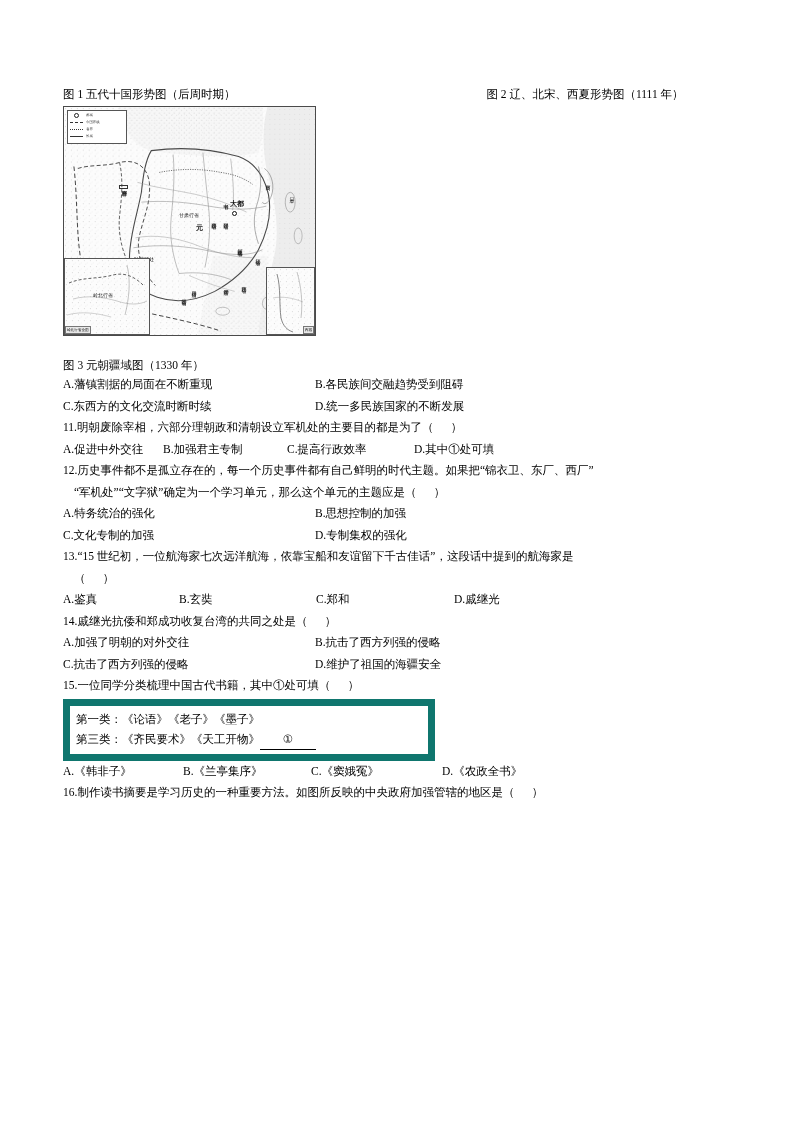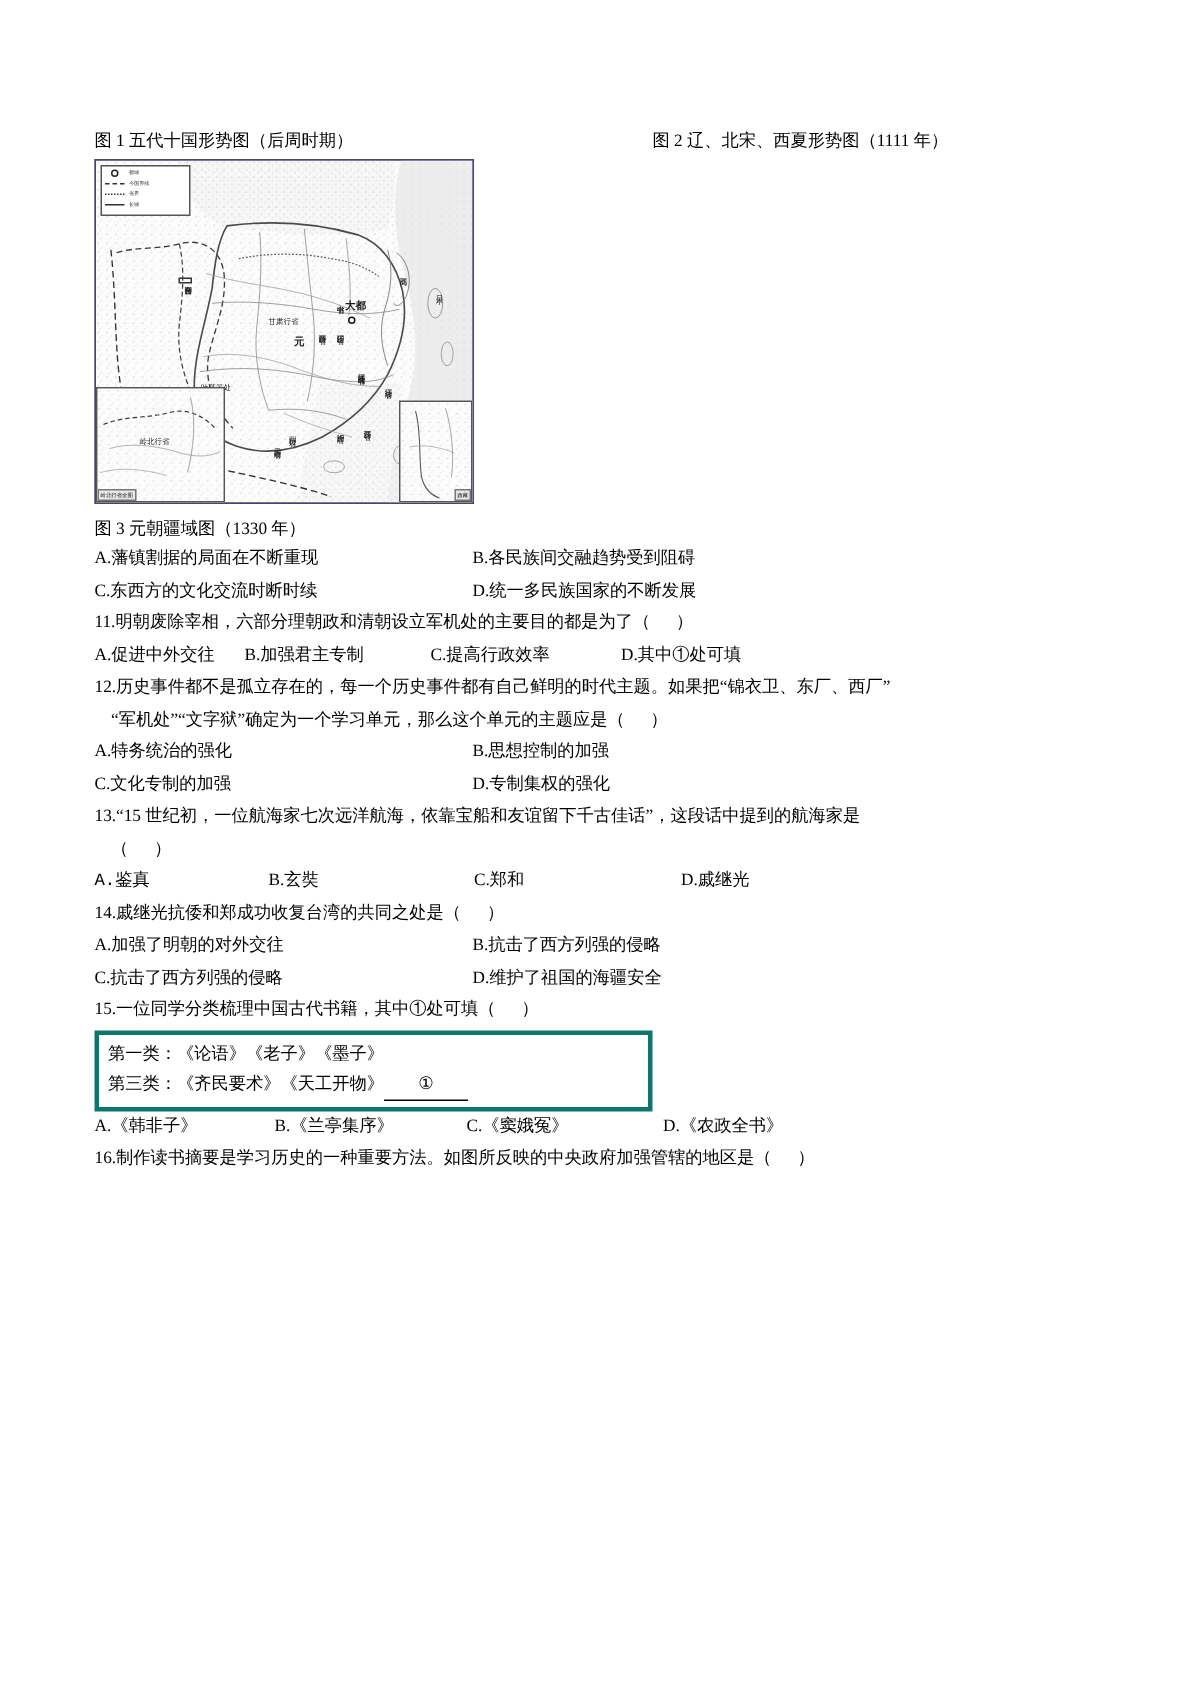--- a/index.html
+++ b/index.html
@@ -29,21 +29,21 @@
   }
 
   
   .caption-row {
     display: flex;
     font-size: 11.5px;
     line-height: 16px;
     height: 16px;
   }
   .caption-row .cap-left { width: 372px; }
-  .caption-row .cap-right { flex: 1; }
+  .caption-row .cap-right { flex: 1; text-align: center; }
 
   
   .map-wrap {
     margin-top: 4px;
     width: 253px;
     height: 230px;
     position: relative;
   }
   .map-frame {
     position: absolute;
@@ -126,54 +126,54 @@
   .cap-dot {
     position: absolute;
     width: 3px; height: 3px;
     border: 0.8px solid #111;
     border-radius: 50%;
     background: #fff;
   }
 
   
   .fig3-cap {
-    margin-top: 8px;
+    margin-top: 20px;
     font-size: 11.5px;
     line-height: 18px;
   }
   .qline {
     font-size: 11.5px;
     line-height: 21.5px;
     white-space: pre-wrap;
   }
   .qline.indent { text-indent: 0; padding-left: 11px; }
   .opt-row {
     display: flex;
     font-size: 11.5px;
     line-height: 21.5px;
   }
   .opt-row.two > div:first-child { width: 252px; flex: none; }
   .opt-row.four > div { flex: none; }
   .opt-row.four .o1 { width: 100px; }
   .opt-row.four .o2 { width: 124px; }
   .opt-row.four .o3 { width: 127px; }
 
-  .opt-row.four2 .o1 { width: 116px; font-family: Liberation Mono, monospace; }
+  .opt-row.four2 .o1 { width: 116px; }
   .opt-row.four2 .o2 { width: 137px; }
   .opt-row.four2 .o3 { width: 138px; }
 
   .opt-row.four3 .o1 { width: 120px; }
   .opt-row.four3 .o2 { width: 128px; }
   .opt-row.four3 .o3 { width: 131px; }
 
   
   .cat-box {
     margin-top: 2px;
     width: 372px;
-    border: 3px solid #0f766e;
+    border: 7px solid #0f766e;
     box-sizing: border-box;
     padding: 3px 6px 4px 6px;
   }
   .cat-line {
     font-size: 11.5px;
     line-height: 20px;
     white-space: nowrap;
   }
   .blank-fill {
     display: inline-block;

